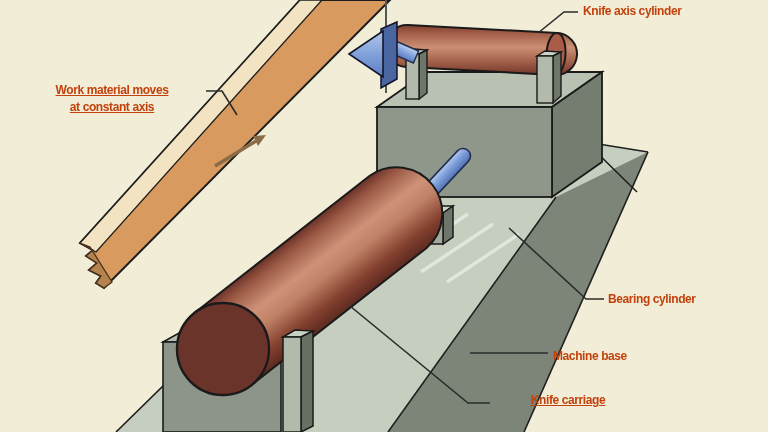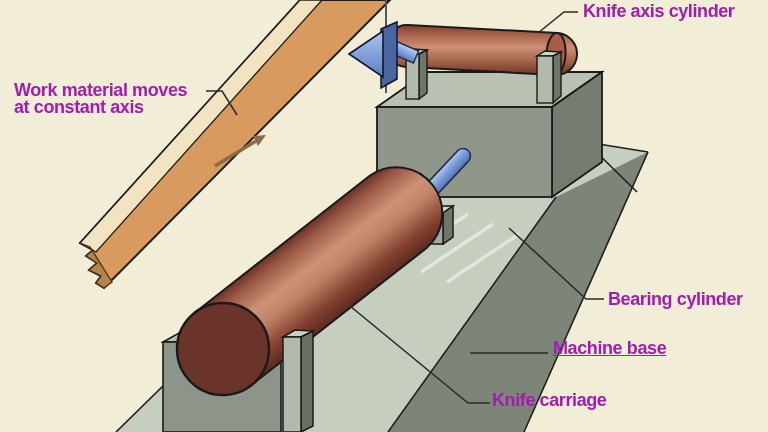--- a/index.html
+++ b/index.html
@@ -1,22 +1,22 @@
 <!DOCTYPE html>
 <html><head>
 <meta charset="utf-8">
 <style>
   html,body{margin:0;padding:0;}
   body{width:768px;height:432px;overflow:hidden;background:#f2edd7;
        font-family:"Liberation Sans",sans-serif;}
   .stage{position:relative;width:768px;height:432px;background:#f2edd7;}
   .stage svg{position:absolute;left:0;top:0;}
-  .lbl{position:absolute;font-weight:bold;font-size:18px;line-height:17px;
-       color:#a21caf;letter-spacing:-0.4px;white-space:nowrap;}
-  .lbl.center{}
+  .lbl{position:absolute;font-weight:bold;font-size:12px;line-height:17px;
+       color:#c2410c;letter-spacing:-0.4px;white-space:nowrap;}
+  .lbl.center{text-align:center;text-decoration:underline;}
 </style>
 </head>
 <body>
 
 <div class="stage">
 
 <svg width="768" height="432" viewBox="0 0 768 432">
   <defs>
     <linearGradient id="bigCyl" gradientUnits="userSpaceOnUse" x1="195" y1="313" x2="251" y2="385">
       <stop offset="0" stop-color="#6e352a"></stop>
@@ -146,19 +146,19 @@
 
 <div class="lbl center" style="left:14px;top:82px;width:196px;">
   <div>Work material moves</div>
   <div>at constant axis</div>
 </div>
 
 <div class="lbl" style="left:583px;top:3px;">Knife axis cylinder</div>
 
 <div class="lbl" style="left:608px;top:291px;">Bearing cylinder</div>
 
-<div class="lbl" style="left:553px;top:340px;text-decoration:underline;">Machine base</div>
+<div class="lbl" style="left:553px;top:348px;">Machine base</div>
 
 <div class="lbl center" style="left:492px;top:392px;width:152px;">
   <div>Knife carriage</div>
 </div>
 
 </div>
 
 </body></html>

